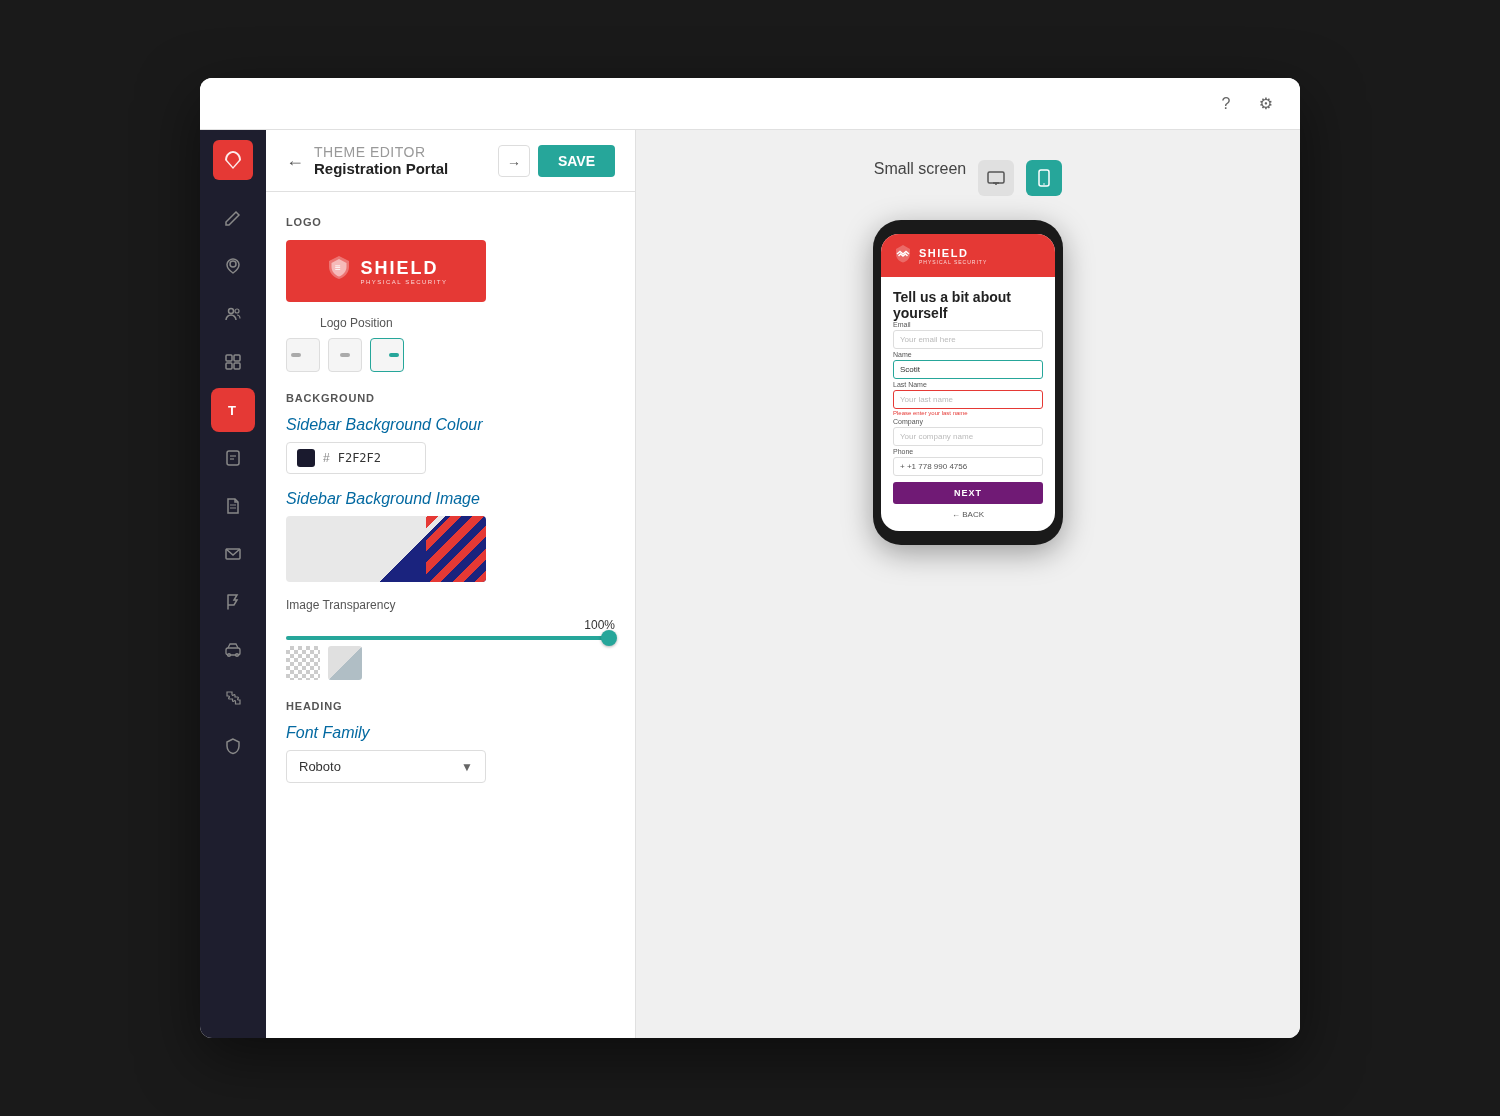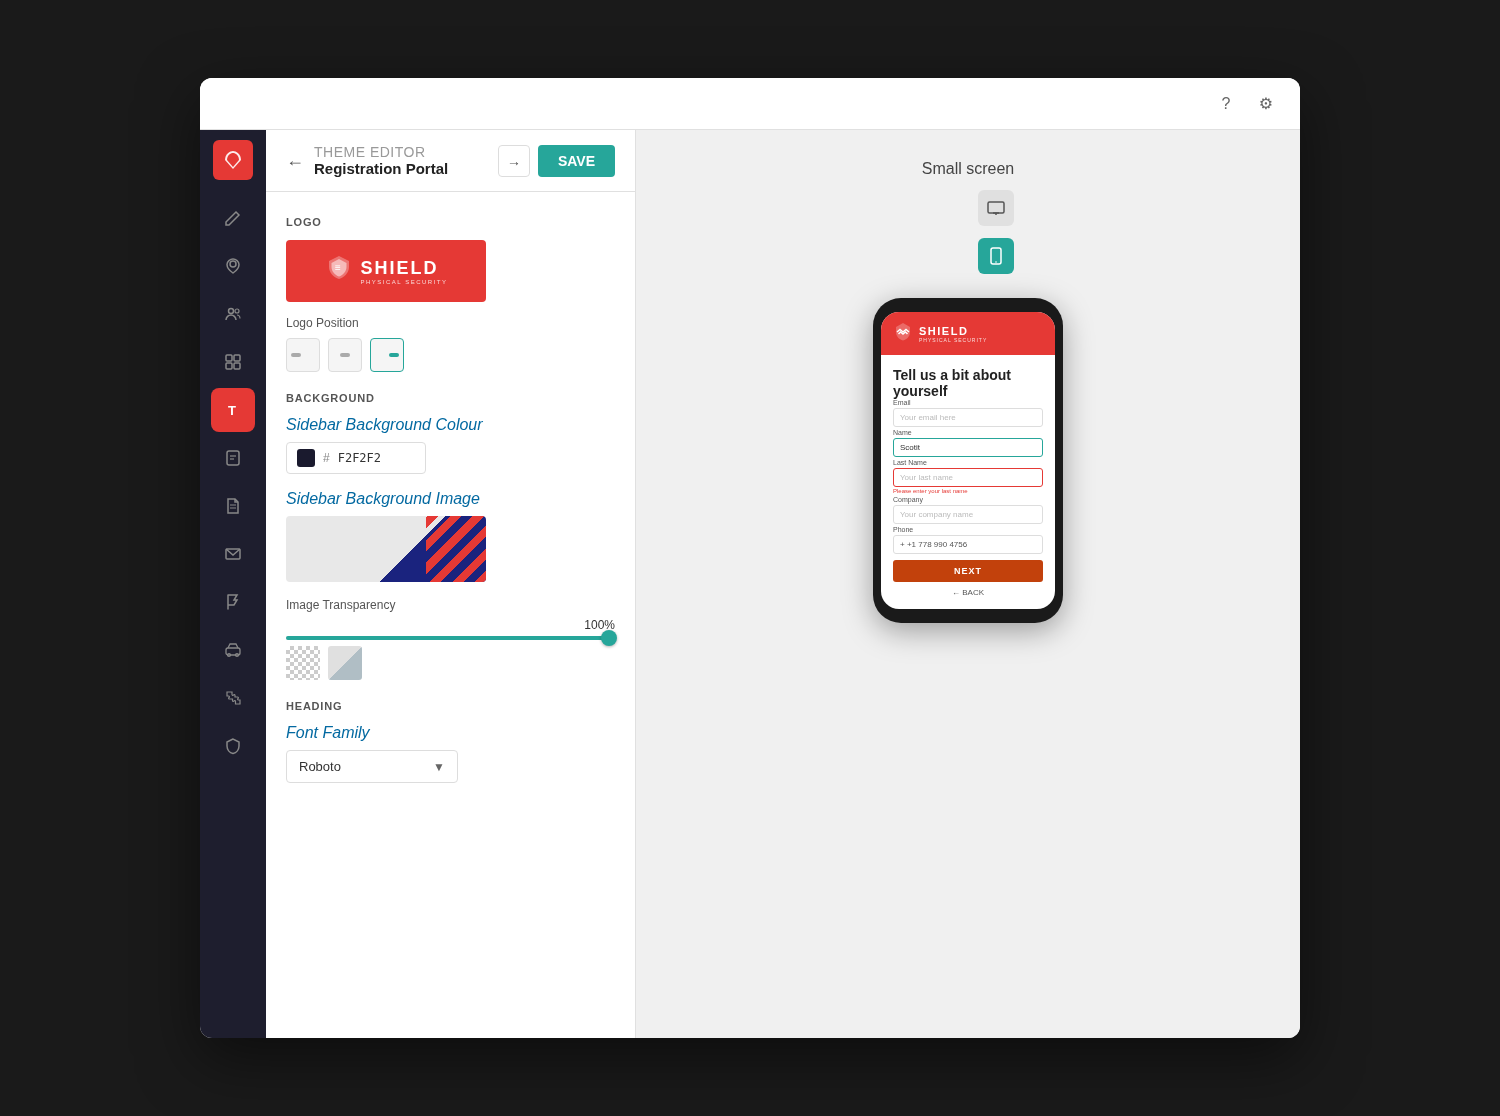--- a/index.html
+++ b/index.html
@@ -140,21 +140,21 @@
       margin-bottom: 14px;
     }
     .logo-preview-inner {
       display: flex; align-items: center; gap: 8px;
     }
     .logo-icon { color: #fff; font-size: 22px; }
     .logo-text-group { color: #fff; }
     .logo-text-main { font-size: 18px; font-weight: 700; letter-spacing: 2px; }
     .logo-text-sub { font-size: 6px; letter-spacing: 1.5px; opacity: 0.8; }
 
-    .logo-position-label { font-size: 12px; color: #555; margin-bottom: 8px; }
+    .logo-position-label { font-size: 12px; color: #555; margin-bottom: 8px; margin-left: 34px; }
     .position-options {
       display: flex; gap: 8px; margin-bottom: 20px;
     }
     .position-box {
       width: 34px; height: 34px;
       border: 1px solid #ddd; border-radius: 4px;
       background: #f5f5f5; cursor: pointer;
       display: flex; align-items: center; justify-content: flex-start;
       padding: 4px;
     }
@@ -220,39 +220,39 @@
     .image-thumb {
       width: 34px; height: 34px;
       background: linear-gradient(135deg, #e0e0e0 50%, #b0bec5 50%);
       border-radius: 3px;
     }
 
     
     .font-select {
       display: flex; align-items: center; justify-content: space-between;
       border: 1px solid #ddd; border-radius: 4px;
-      padding: 8px 12px; width: 172px; cursor: pointer;
+      padding: 8px 12px; width: 200px; cursor: pointer;
       background: #fff;
     }
     .font-select-value { font-size: 13px; color: #333; }
     .font-select-arrow { color: #666; font-size: 12px; }
 
     
     .preview-area {
       flex: 1;
       background: #f0f0f0;
       display: flex;
       flex-direction: column;
       align-items: center;
       padding: 30px;
       overflow: auto;
     }
 
     .screen-size-bar {
-      display: flex; align-items: flex-end; gap: 12px; margin-bottom: 24px; flex-direction: column;
+      display: flex; align-items: flex-start; gap: 12px; margin-bottom: 24px;
     }
     .screen-size-label { font-size: 16px; color: #444; font-weight: 400; }
     .screen-btn {
       width: 36px; height: 36px; border-radius: 6px;
       display: flex; align-items: center; justify-content: center;
       cursor: pointer; font-size: 16px;
       border: none;
     }
     .screen-btn.desktop { background: #e0e0e0; color: #555; }
     .screen-btn.mobile { background: #26a69a; color: #fff; }
@@ -285,21 +285,21 @@
     .phone-field-label { font-size: 7px; color: #555; margin-bottom: 2px; }
     .phone-field-input {
       width: 100%; border: 1px solid #ddd; border-radius: 3px;
       padding: 4px 6px; font-size: 8px; color: #999;
     }
     .phone-field-input.active { border-color: #26a69a; color: #333; }
     .phone-field-input.error { border-color: #e53935; }
     .phone-field-error { font-size: 6px; color: #e53935; margin-top: 1px; }
 
     .phone-next-btn {
-      width: 100%; background: #c2410c; color: #fff;
+      width: 100%; background: #701a75; color: #fff;
       border: none; border-radius: 3px; padding: 6px;
       font-size: 9px; font-weight: 700; letter-spacing: 1px;
       margin-top: 4px; cursor: pointer;
     }
     .phone-back-link {
       display: block; text-align: center; font-size: 8px; color: #555;
       margin-top: 6px;
     }
   </style>
 </head>

